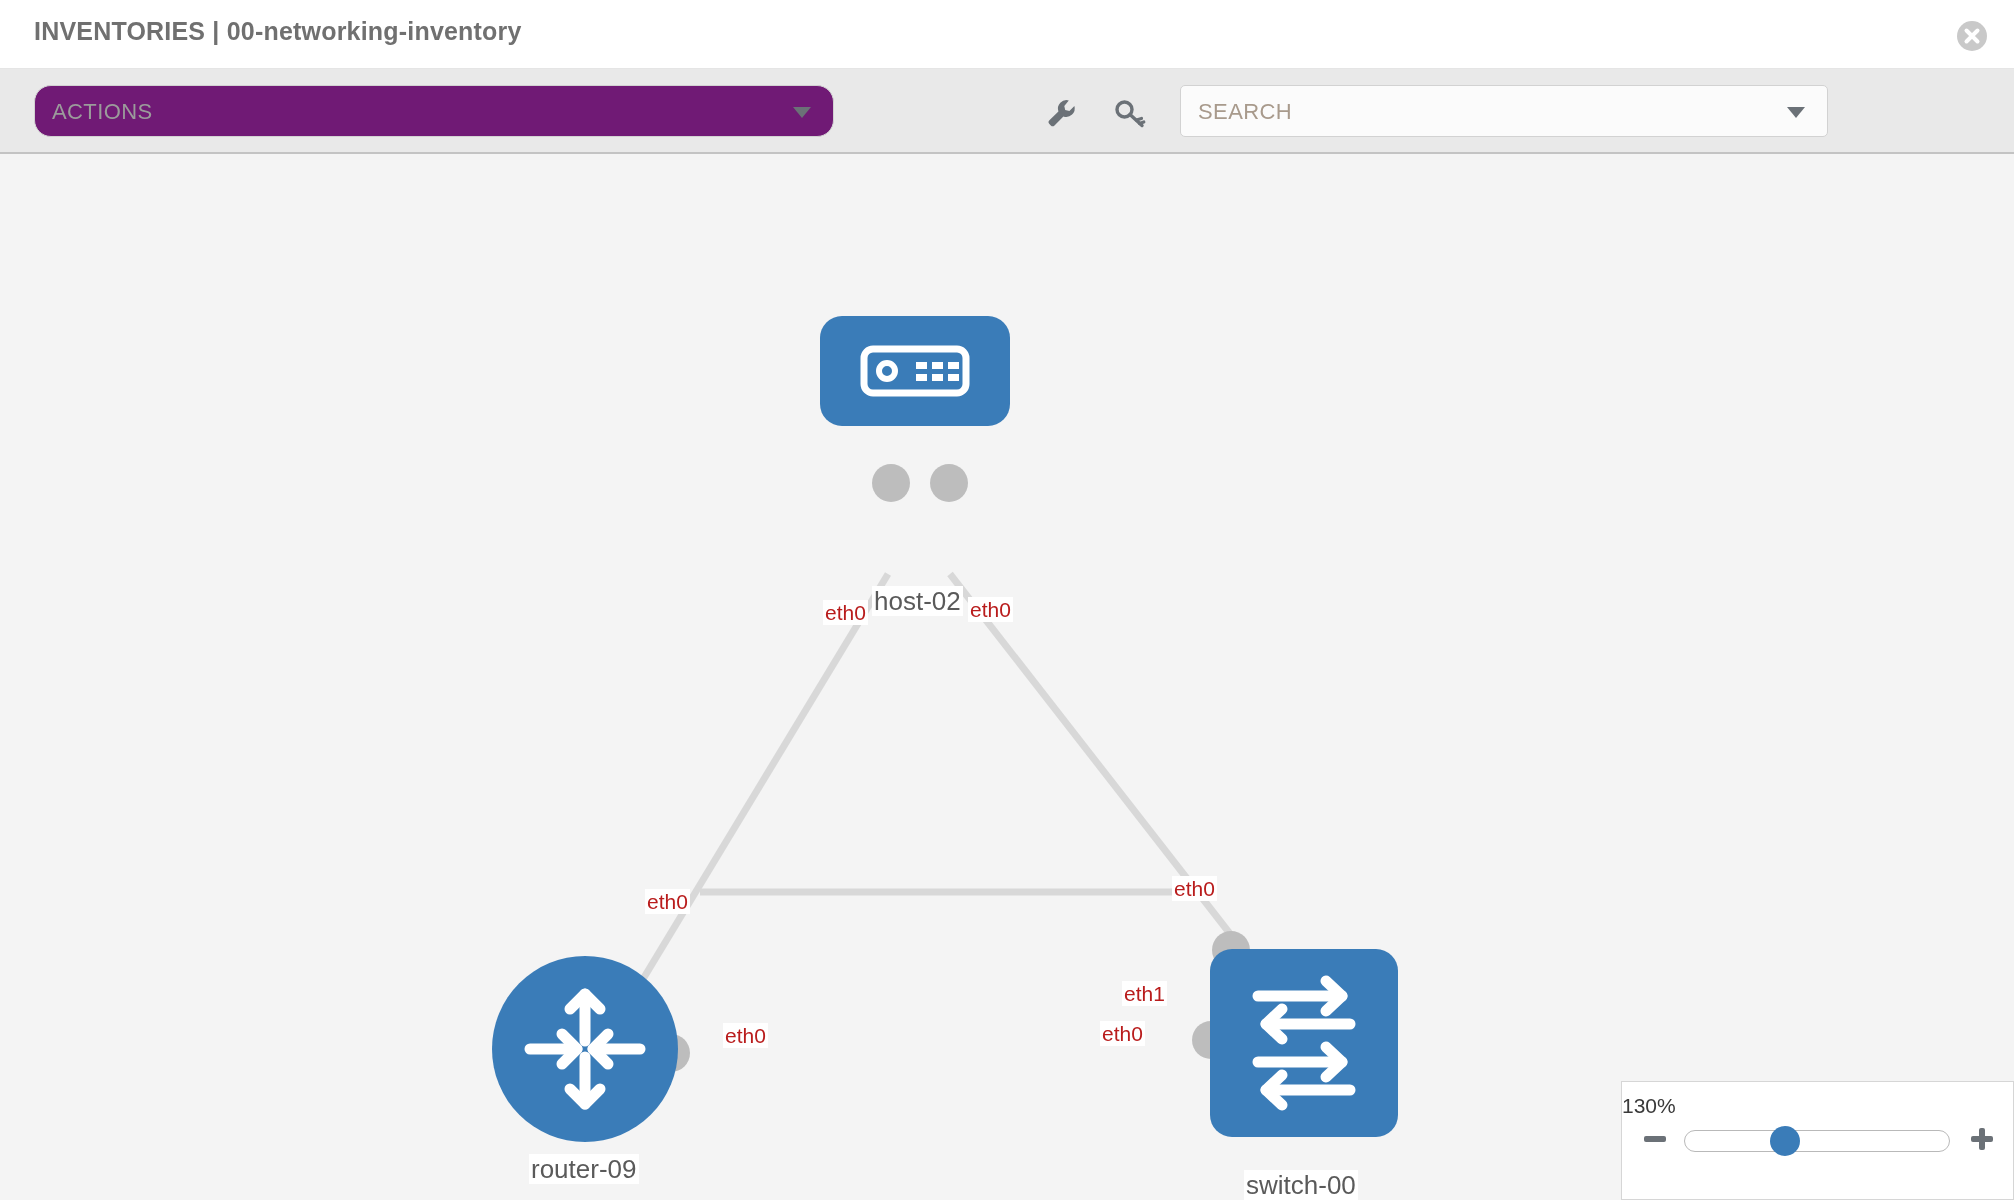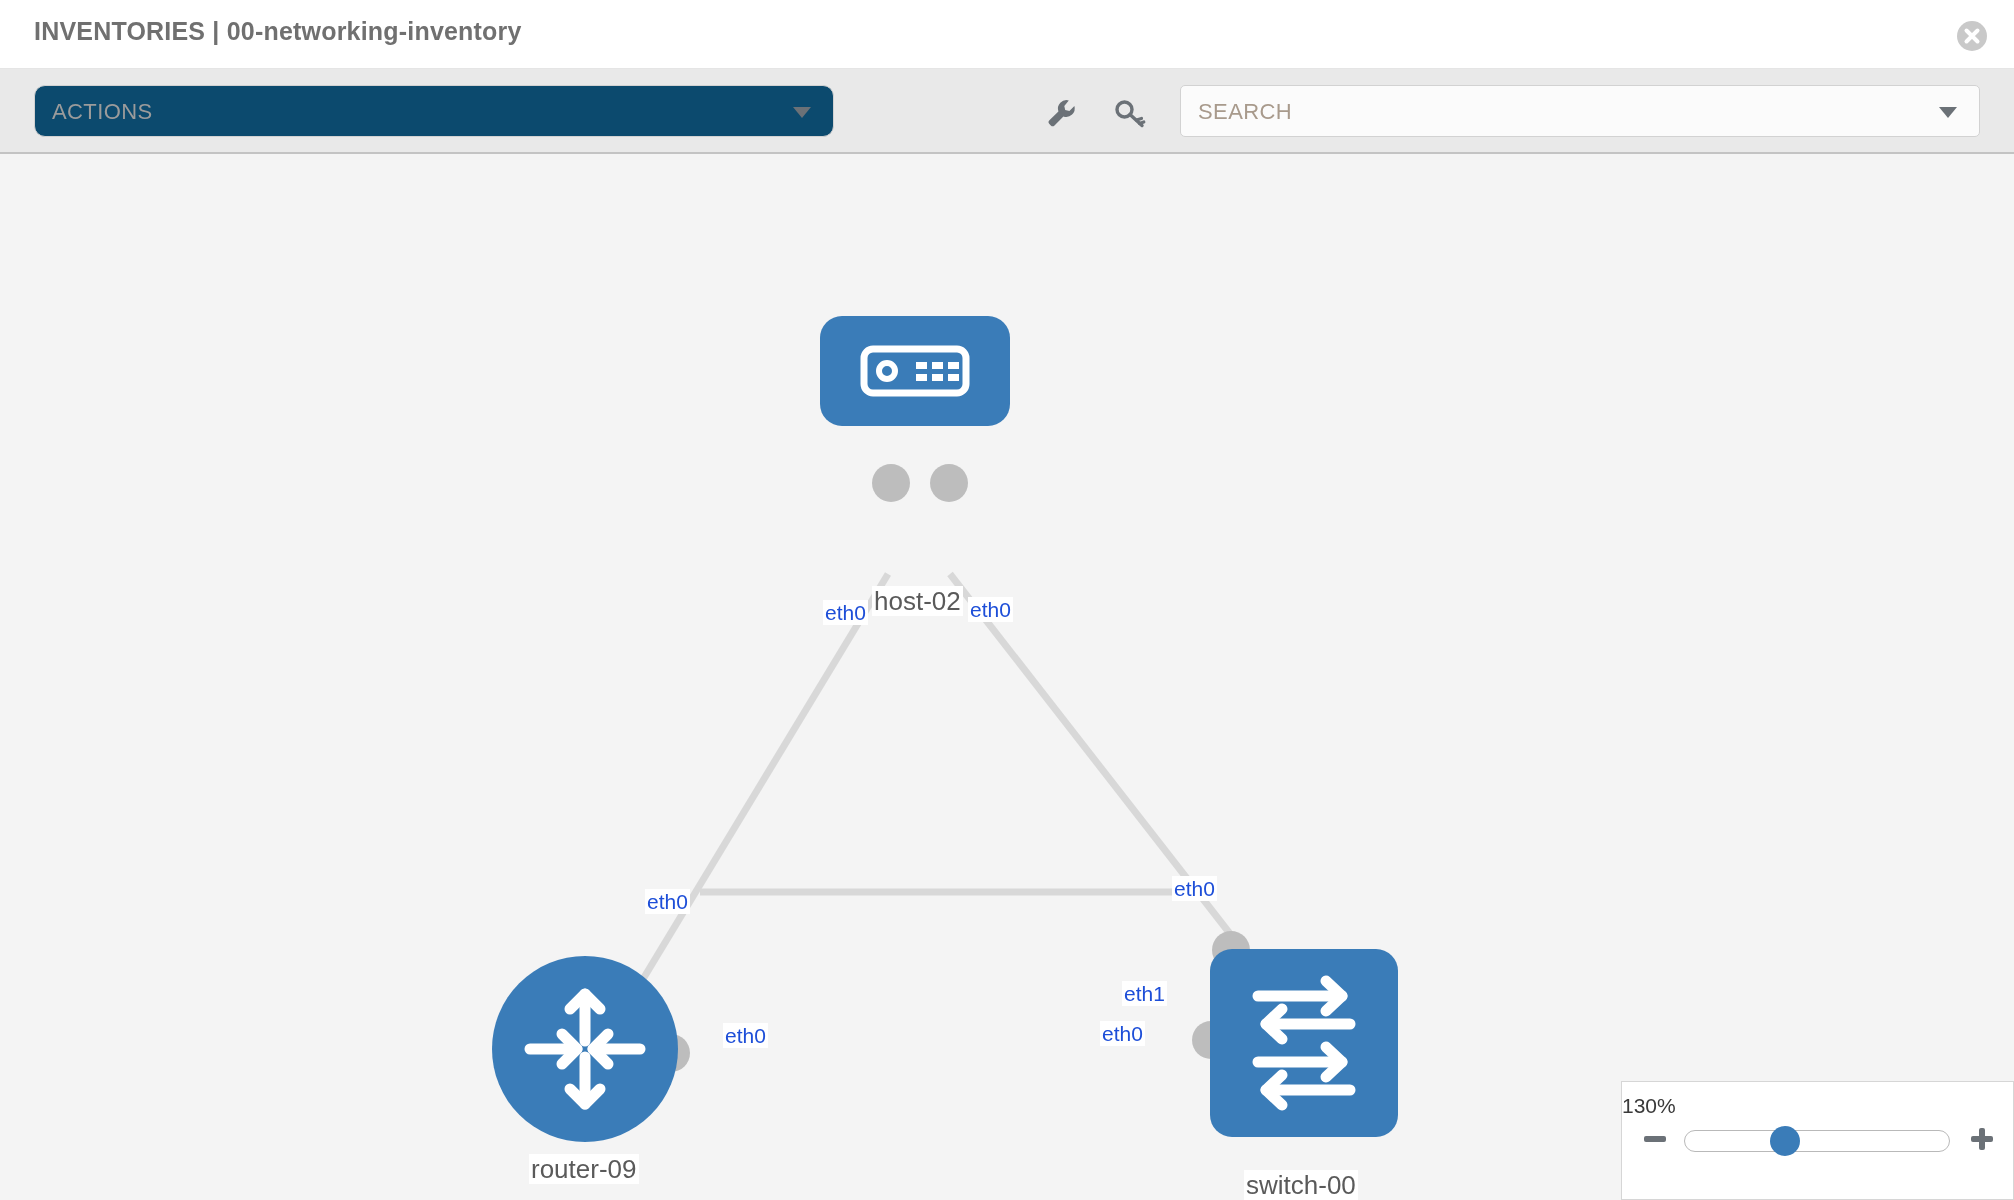--- a/index.html
+++ b/index.html
@@ -59,23 +59,23 @@
     border-bottom: 2px solid #c3c3c3;
     box-sizing: border-box;
   }
 
   .actions-select {
     position: absolute;
     left: 34px;
     top: 16px;
     width: 800px;
     height: 52px;
-    background: #0c4a6e;
+    background: #701a75;
     border: 1px solid #d2d2d2;
-    border-radius: 11px;
+    border-radius: 17px;
     box-sizing: border-box;
     cursor: pointer;
   }
   .actions-select .sel-label {
     position: absolute;
     left: 17px;
     top: 13px;
     font-size: 22px;
     color: #9b9b9b;
     letter-spacing: 0.4px;
@@ -98,21 +98,21 @@
     cursor: pointer;
   }
   .tool-icon svg { display: block; }
   .wrench-pos { left: 1043px; }
   .key-pos { left: 1112px; }
 
   .search-box {
     position: absolute;
     left: 1180px;
     top: 16px;
-    width: 800px;
+    width: 648px;
     height: 52px;
     background: #fbfbfb;
     border: 1px solid #d2d2d2;
     border-radius: 5px;
     box-sizing: border-box;
     cursor: text;
   }
   .search-box .sel-label {
     position: absolute;
     left: 17px;
@@ -165,21 +165,21 @@
     position: absolute;
     width: 38px; height: 38px;
     border-radius: 50%;
     background: #bdbdbd;
     cursor: pointer;
   }
 
   .edge-label {
     position: absolute;
     font-size: 21px;
-    color: #1d4ed8;
+    color: #b91c1c;
     background: #ffffff;
     white-space: nowrap;
     padding: 0 2px;
     line-height: 25px;
   }
 
   
   .zoom-panel {
     position: absolute;
     left: 1621px;

